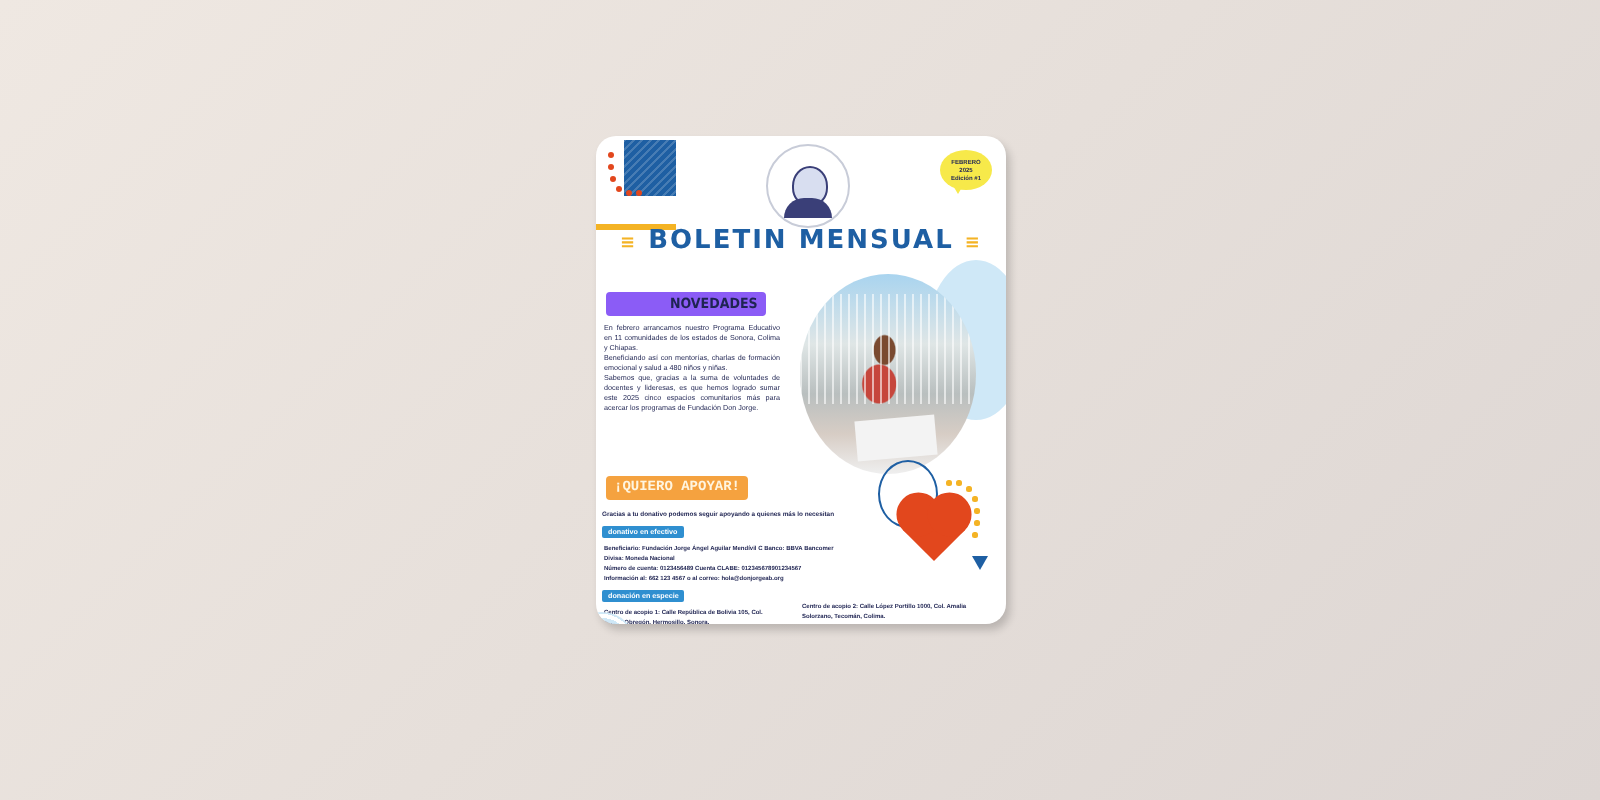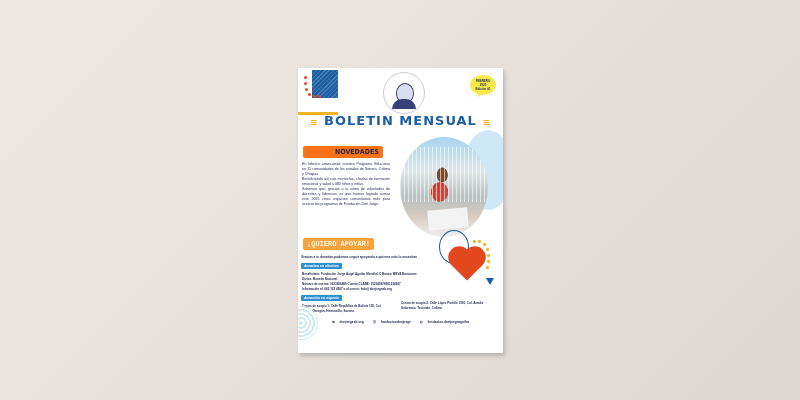--- a/index.html
+++ b/index.html
@@ -2,23 +2,24 @@
 <html><head>
 <meta charset="utf-8">
 <style>
   html, body { margin:0; padding:0; }
   body {
     width:800px; height:400px; overflow:hidden; position:relative;
     background: linear-gradient(135deg, #efe8e2 0%, #e6dfda 50%, #ddd6d3 100%);
     font-family: "Liberation Sans", sans-serif;
   }
   .page {
-    position:absolute; left:298px; top:68px; width:205px; height:285px;
+    position:absolute; left:298px; top:68px; width:205px; height:244px;
     background:#ffffff; box-shadow: 2px 3px 4px rgba(0,0,0,0.18);
     overflow:hidden;
+    border-radius:10px;
   }
   .abs { position:absolute; }
   .deco-square {
     left:14px; top:2px; width:26px; height:28px; background:#1e5fa3;
     background-image: repeating-linear-gradient(135deg, rgba(255,255,255,0.18) 0 1px, transparent 1px 3px);
   }
   .dot { width:3px; height:3px; border-radius:50%; background:#e2471d; position:absolute; }
   .ybar { left:0; top:44px; width:40px; height:3px; background:#f4b324; }
   .logo {
     left:85px; top:4px; width:40px; height:40px; border-radius:50%;
@@ -36,21 +37,21 @@
     left:0; top:45px; width:205px; text-align:center;
     font-family:"DejaVu Sans", sans-serif; font-weight:bold; font-size:13px;
     color:#1e5fa3; letter-spacing:1px;
   }
   .title-spark { color:#f4b324; font-size:9px; font-weight:bold; }
   .lightblue-blob { left:165px; top:62px; width:50px; height:80px; border-radius:50%; background:#cfe8f7; }
   .section-label {
     font-family:"DejaVu Sans Condensed","DejaVu Sans", sans-serif; font-weight:bold;
     color:#1f2452; font-size:7px; padding:2px 4px; border-radius:2px;
   }
-  .novedades { left:5px; top:78px; background:#f97316;padding-left:32px; }
+  .novedades { left:5px; top:78px; background:#8b5cf6;padding-left:32px; }
   .quiero { left:5px; top:170px; background:#f5a23f; color:#fff5e0;font-family:Liberation Mono, monospace; }
   .body-text {
     left:4px; width:88px; font-size:3.6px; line-height:5px; color:#1f2452; text-align:justify;
   }
   .photo {
     left:102px; top:69px; width:88px; height:100px; border-radius:50%;
     background: radial-gradient(ellipse at 45% 55%, #c6463c 0 12%, transparent 13%),
                 radial-gradient(ellipse at 48% 38%, #7a4a30 0 8%, transparent 9%),
                 linear-gradient(180deg, #a9d4ef 0%, #dfe6e6 35%, #b9bfbf 60%, #d7cdc5 80%, #efefef 100%);
     overflow:hidden;

